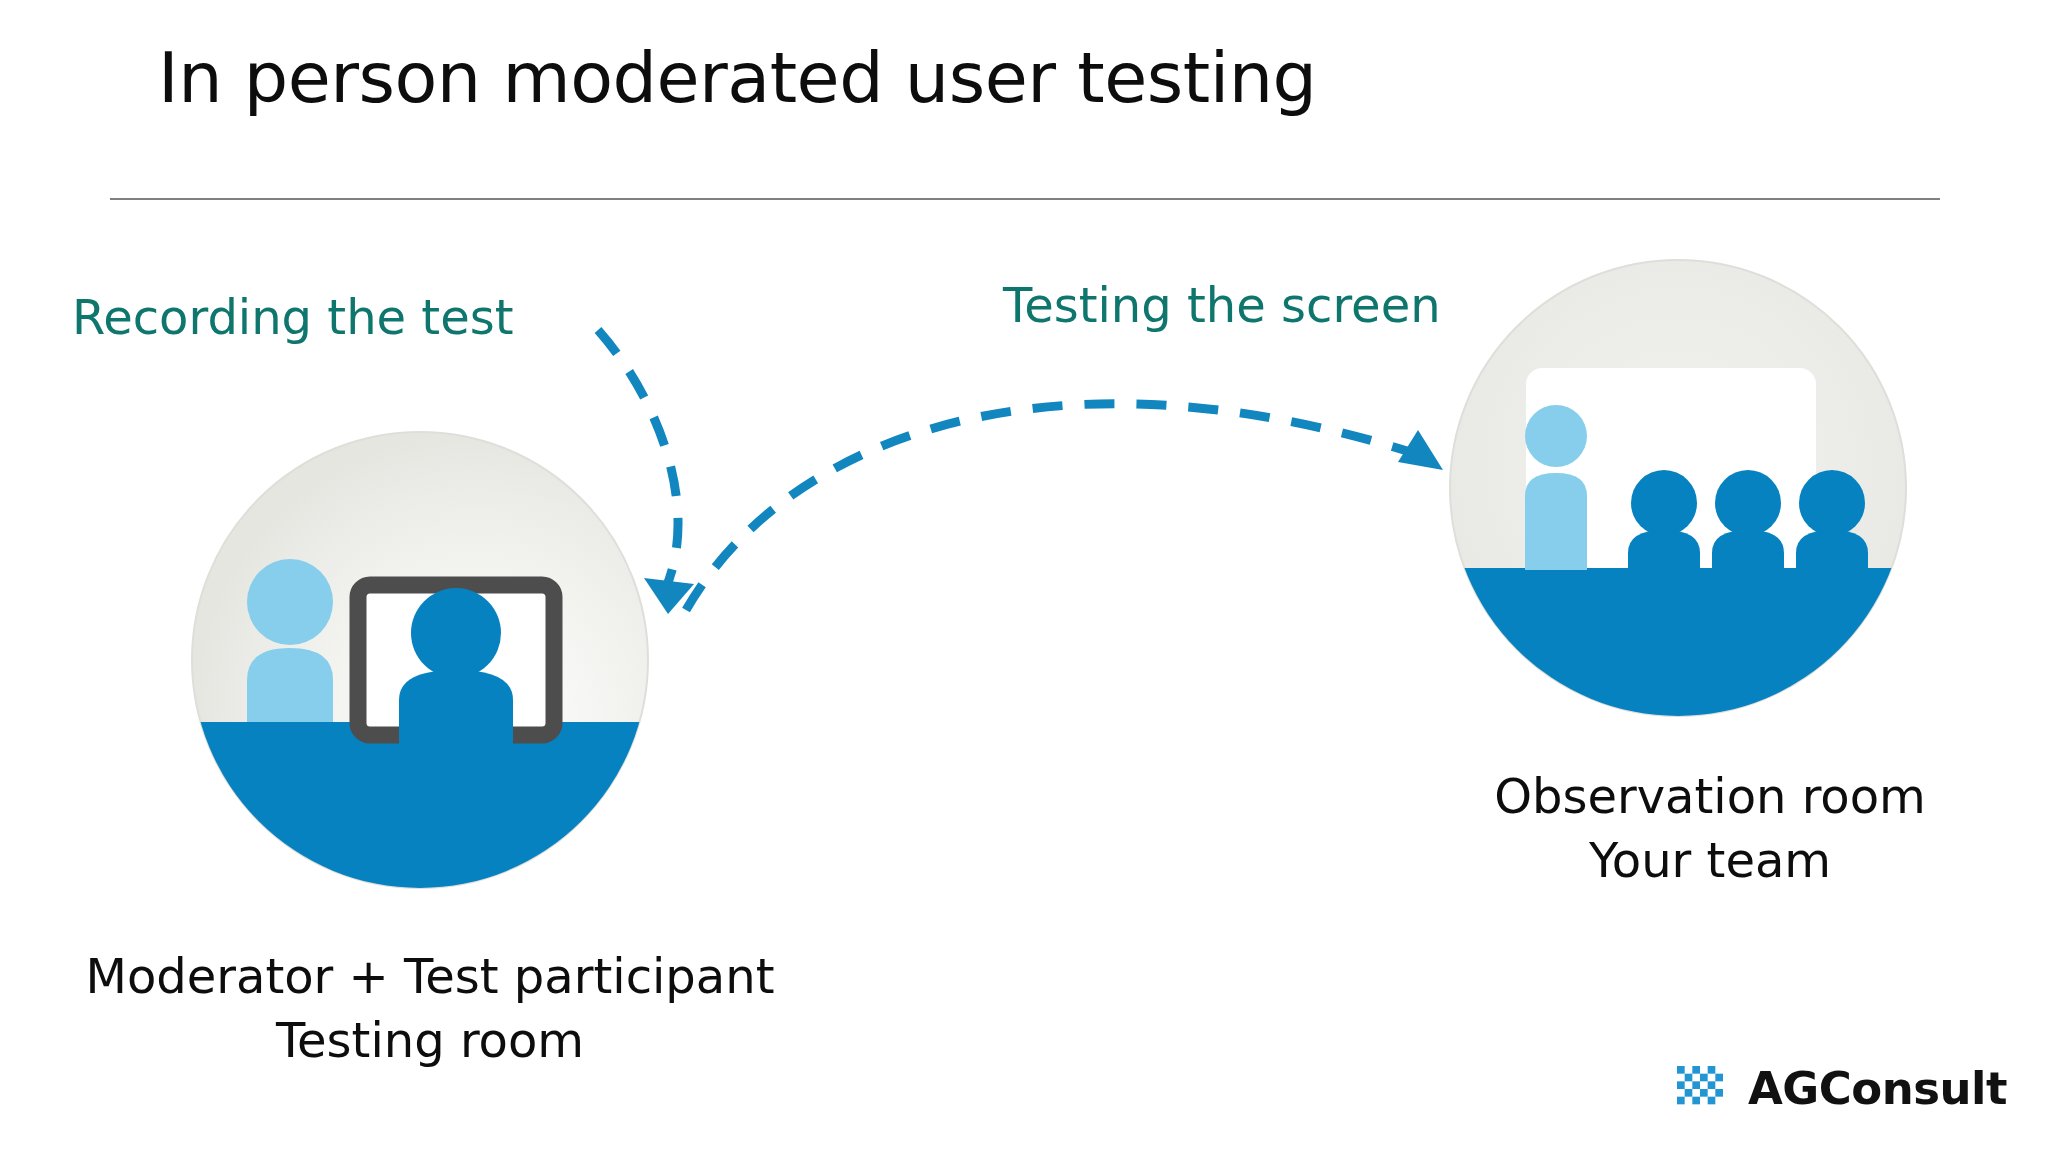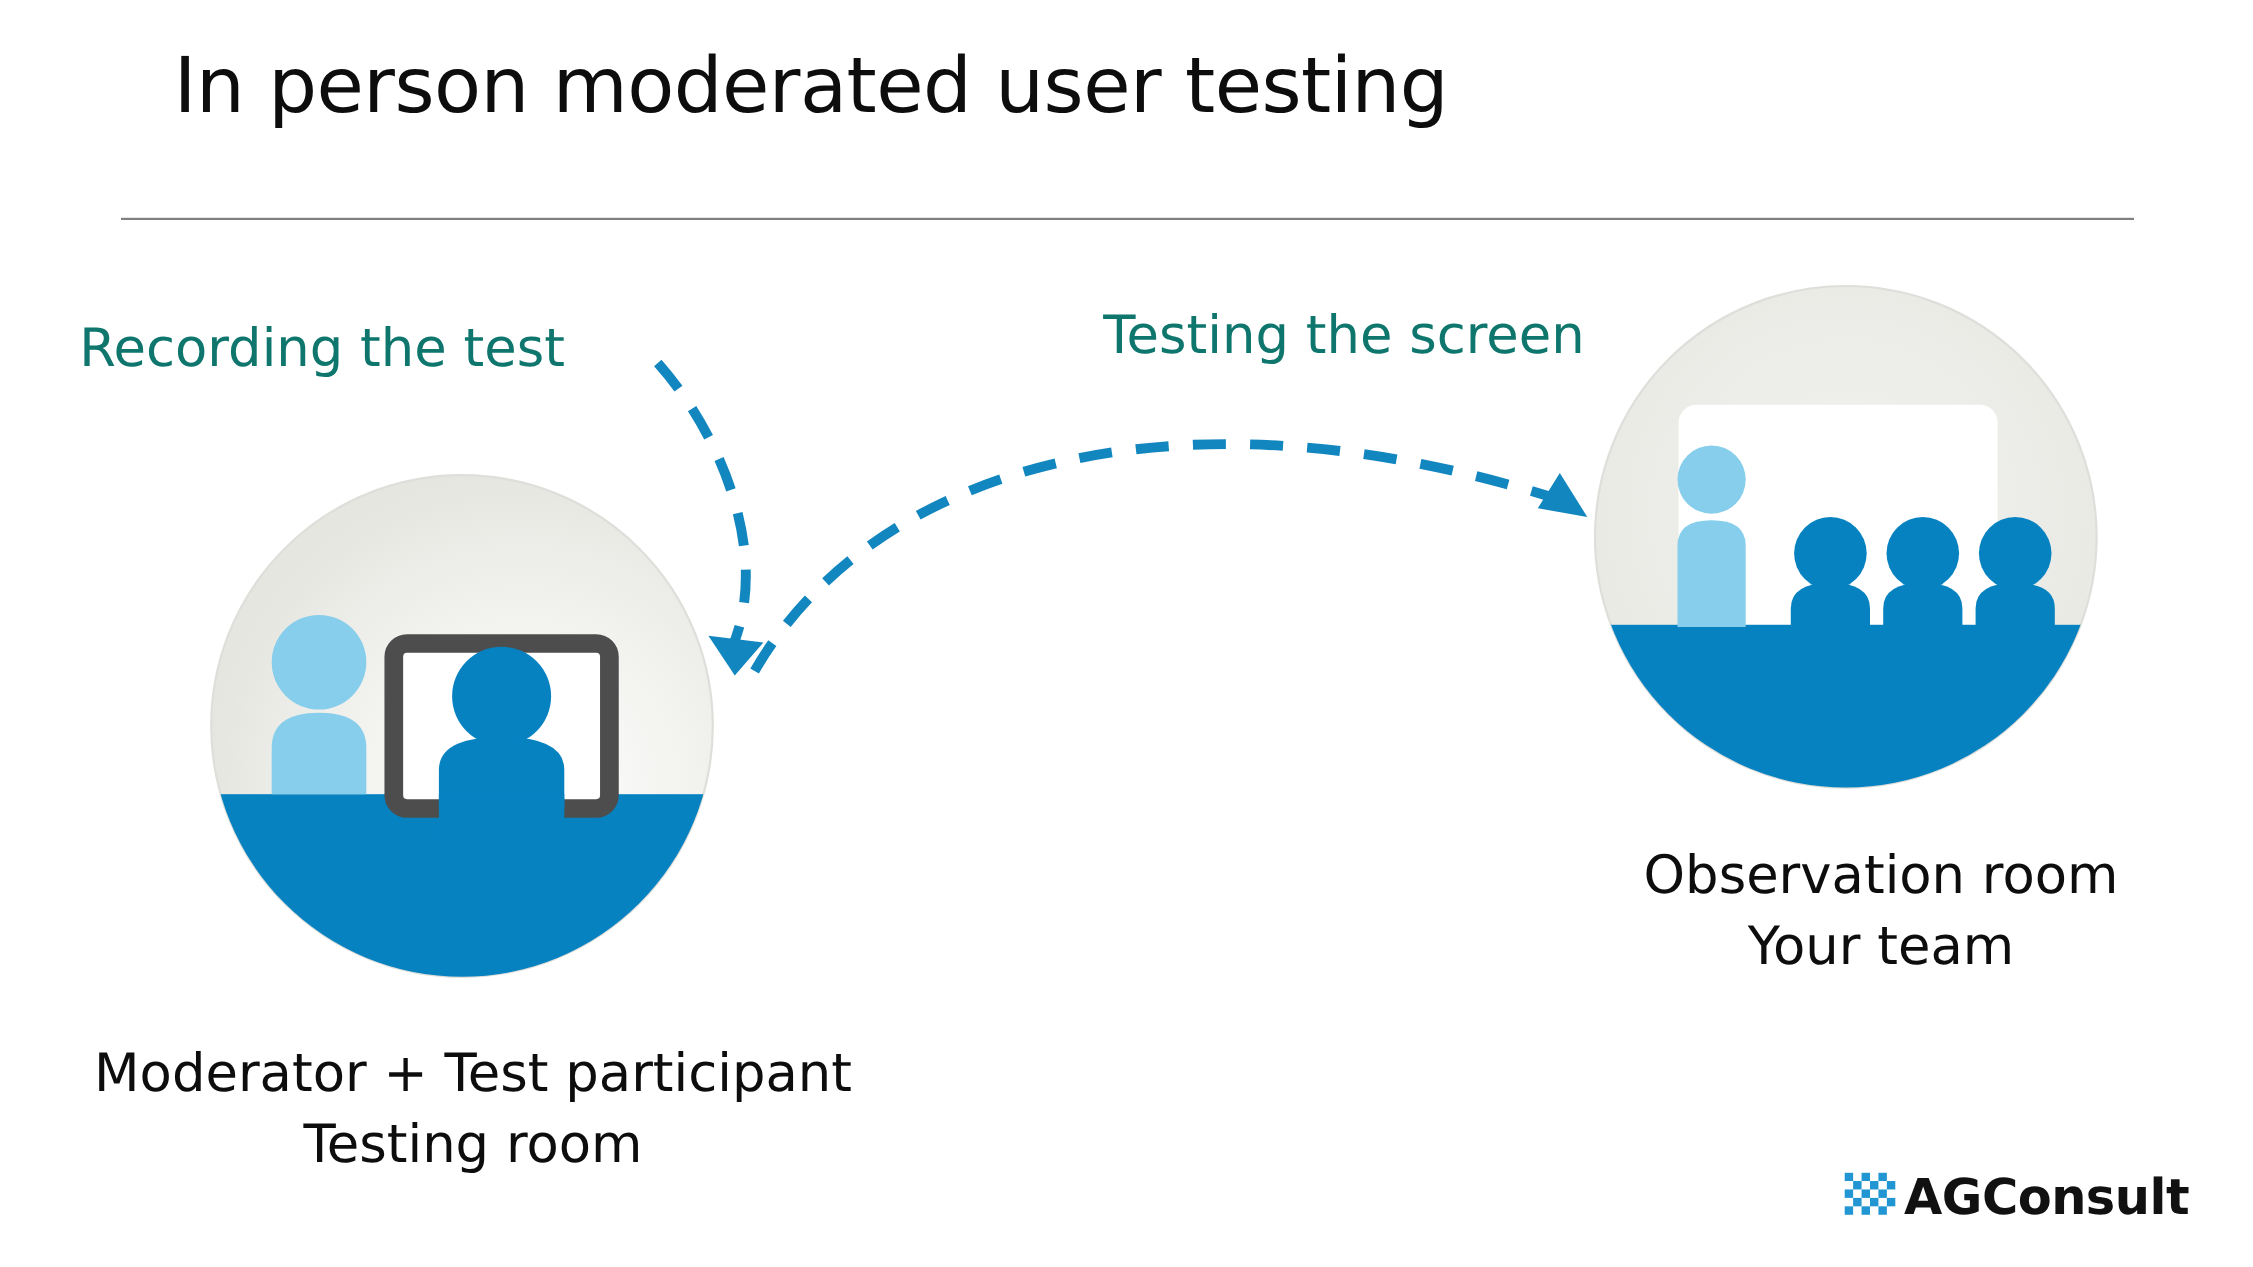--- a/index.html
+++ b/index.html
@@ -91,21 +91,21 @@
     pointer-events: none;
   }
 
   
   #logo {
     position: absolute;
     left: 1676px;
     top: 1062px;
     display: flex;
     align-items: center;
-    gap: 7px;
+    gap: 24px;
   }
   #logo-mark { display: block; }
   #logo-text {
     font-size: 45px;
     font-weight: bold;
     color: #111111;
     letter-spacing: -0.5px;
     font-family: "DejaVu Sans", "Liberation Sans", sans-serif;
   }
 </style>

